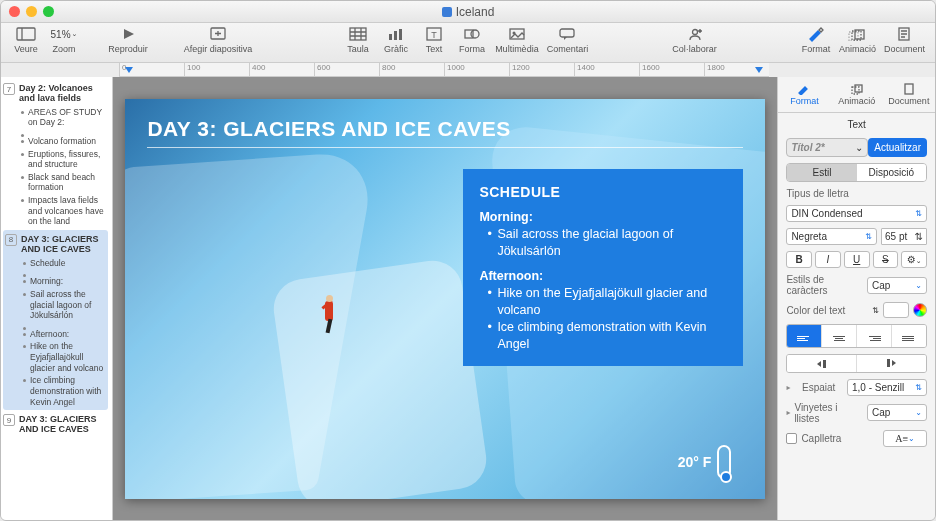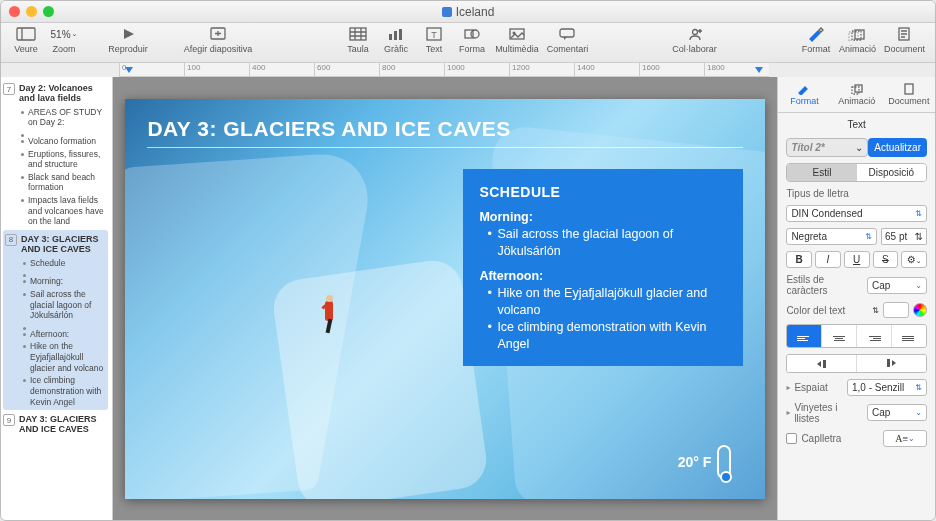--- a/index.html
+++ b/index.html
@@ -443,21 +443,21 @@
                 <span style="width:3px;height:8px;background:#555;"></span>
               </span></div>
           <div style="flex:2;"><span class="align-ic" style="flex-direction:row;align-items:center;gap:2px;">
                 <span style="width:3px;height:8px;background:#555;"></span>
                 <span style="width:0;height:0;border-top:3px solid transparent;border-bottom:3px solid transparent;border-left:4px solid #555;background:none;"></span>
               </span></div>
         </div>
 
         <div class="row">
           <span class="tri-toggle">▸</span>
-          <span class="lbl-sm" style="flex:1;">Espaiat</span>
+          <span class="lbl-sm" style="flex:1;text-align:center;">Espaiat</span>
           <div class="sel-box" style="flex:0 0 80px;">
             <span>1,0 - Senzill</span>
               <span class="chev">⇅</span>
           </div>
         </div>
 
         <div class="row">
           <span class="tri-toggle">▸</span>
           <span class="lbl-sm" style="flex:1;">Vinyetes i llistes</span>
           <div class="sel-box" style="flex:0 0 60px;">

